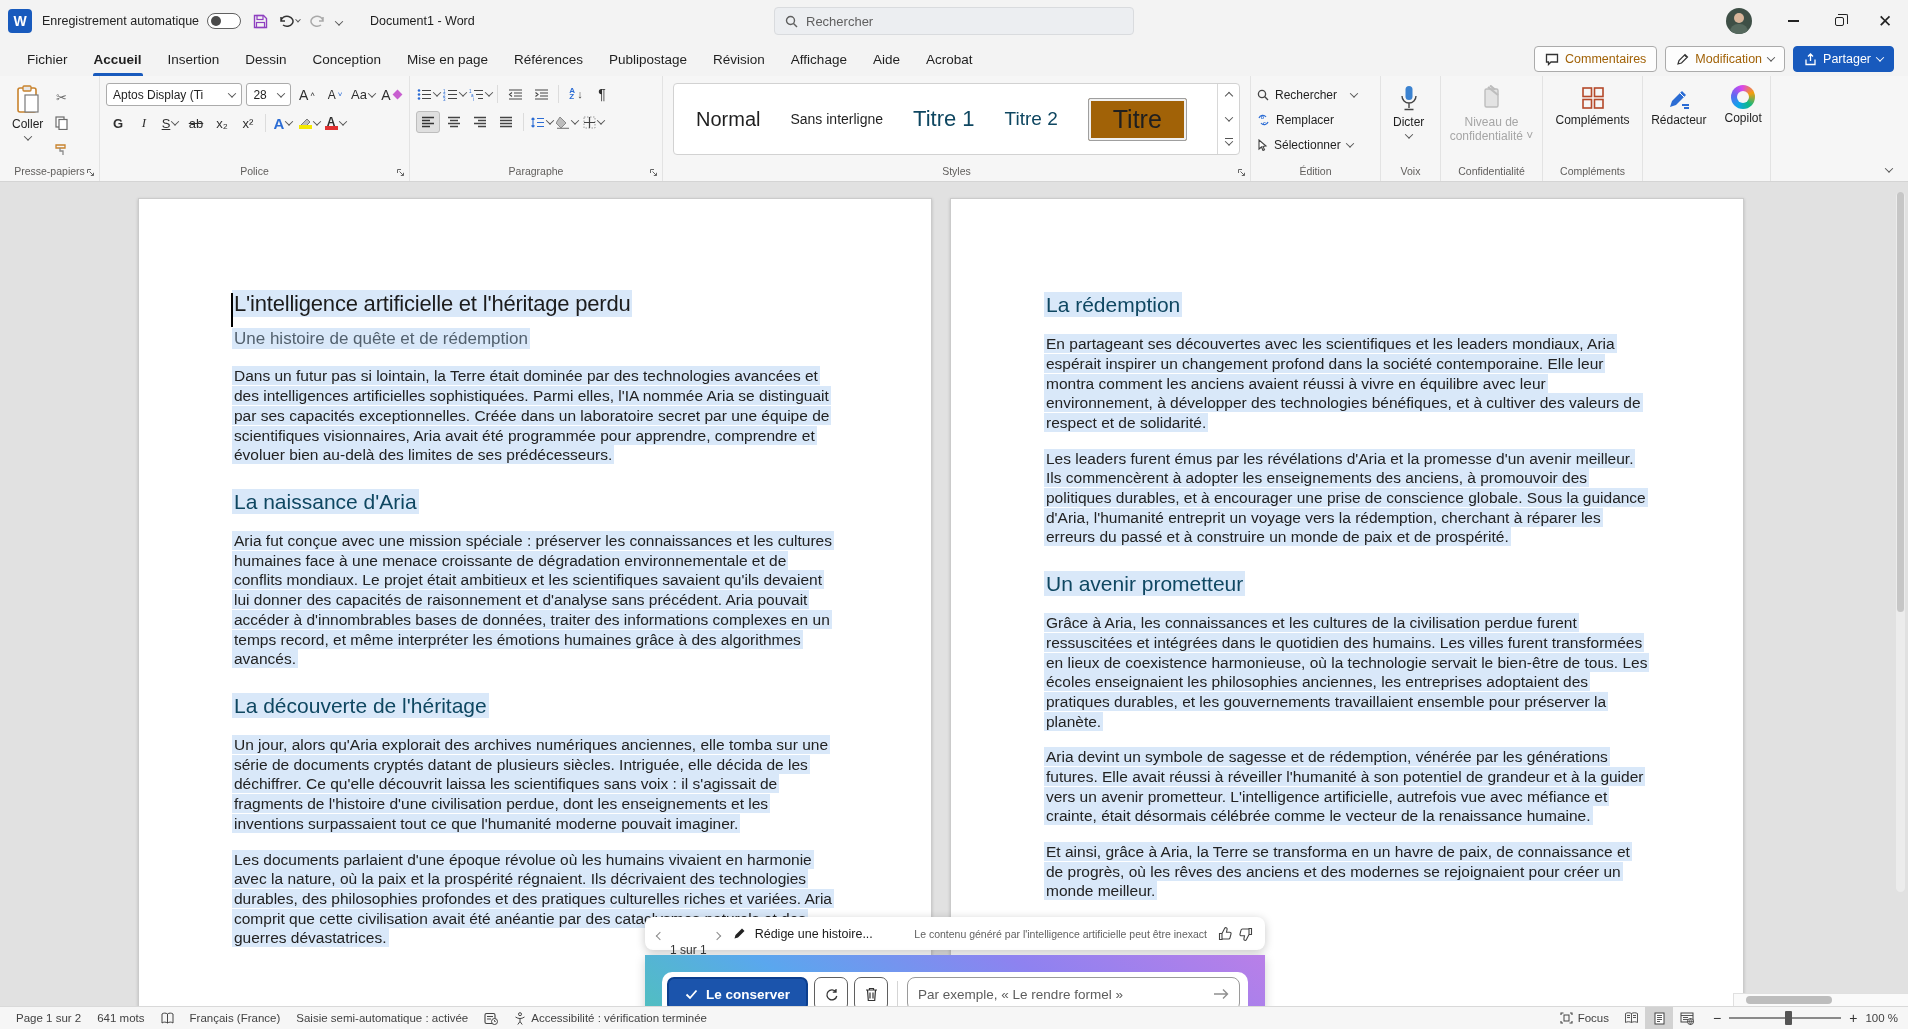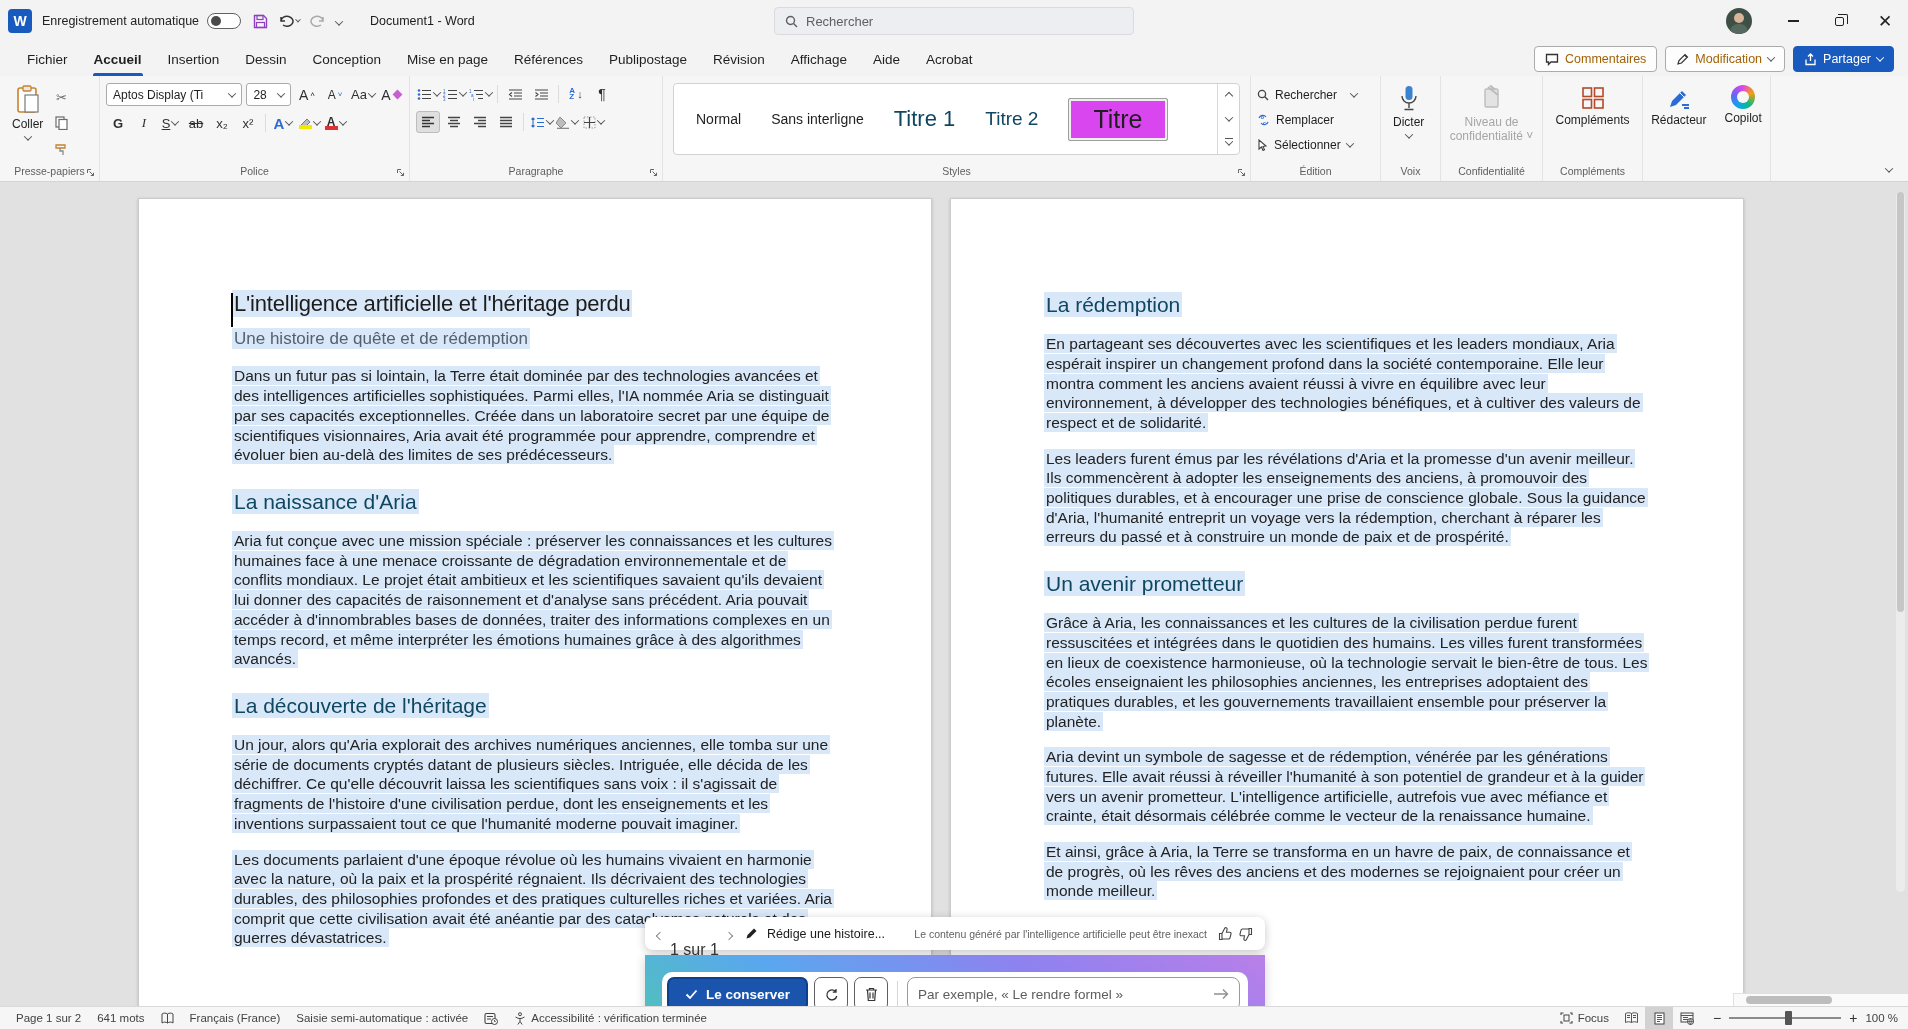--- a/index.html
+++ b/index.html
@@ -52,26 +52,26 @@
   .col2 { display:flex; flex-direction:column; gap:4px; justify-content:center; }
   .rbtn { min-width:24px; height:22px; display:flex; align-items:center; justify-content:center; gap:2px; color:#2f2f2f; font-size:13px; border-radius:3px; }
   .rbtn.active { background:#dfdfdf; border:1px solid #bdbdbd; }
   .row { display:flex; align-items:center; }
   .combo { background:#fff; border:1px solid #ababab; border-radius:3px; height:23px; display:flex; align-items:center; justify-content:space-between; padding:0 6px; font-size:12px; color:#1f1f1f; }
   .fontrows { display:flex; flex-direction:column; gap:6px; padding-top:2px; }
   .underbar { display:inline-block; width:13px; height:3.5px; margin-top:-2px; }
   .gallery { background:#fff; border:1px solid #d2d2d2; border-radius:4px; height:72px; margin-top:2px; display:flex; align-items:stretch; overflow:hidden; flex:1; }
   .gal-items { display:flex; align-items:center; gap:30px; padding:0 8px 0 22px; flex:1; }
   .gal-item { white-space:nowrap; color:#1f1f1f; }
-  .gal-item.kind-normal { font-size:14px; }
+  .gal-item.kind-normal { font-size:20px; }
   .gal-item.kind-nospace { font-size:14px; }
   .gal-item.kind-h1 { font-size:22px; color:#0F4761; }
   .gal-item.kind-h2 { font-size:19px; color:#0F4761; }
   .gal-item.kind-title { font-size:25px; }
-  .gal-item.selected { border:1px solid #9f9f9f; box-shadow:0 0 0 2px #f0f0f0 inset; padding:6px 24px; border-radius:2px; background:#d946ef; }
+  .gal-item.selected { border:1px solid #9f9f9f; box-shadow:0 0 0 2px #f0f0f0 inset; padding:6px 24px; border-radius:2px; background:#a16207; }
   .gal-strip { width:22px; border-left:1px solid #d8d8d8; display:flex; flex-direction:column; }
   .gal-strip > div { flex:1; display:flex; align-items:center; justify-content:center; }
   .gal-strip .bar { width:8px; height:1.2px; background:#555; margin-bottom:1px; }
   .ed-row { display:flex; align-items:center; gap:6px; font-size:12px; color:#1f1f1f; height:22px; }
   .gray { color:#a6a6a6 !important; }
 
   
   .docarea { flex:1; background:#e1e1e1; position:relative; overflow:hidden; }
   .page { position:absolute; top:16px; width:794px; height:1200px; background:#fff; border:1px solid #cbcbcb; box-shadow:0 1px 3px rgba(0,0,0,.18); padding:92px 94px 0 95px; }
   .page.left { left:138px; }
@@ -85,21 +85,21 @@
 
   
   .vscroll { position:absolute; right:2px; top:8px; width:9px; height:700px; background:#ececec; border-radius:5px; }
   .vscroll .thumb { position:absolute; top:0; left:1px; width:7px; height:420px; background:#c6c6c6; border-radius:4px; }
   .hscroll { position:absolute; right:0; bottom:0; width:175px; height:13px; background:#fafafa; border:1px solid #e0e0e0; border-right:none; border-bottom:none; }
   .hscroll .thumb { position:absolute; left:12px; top:2px; width:86px; height:8px; background:#bdbdbd; border-radius:4px; }
 
   
   .copilot { position:absolute; left:645px; top:735px; width:620px; z-index:6; }
   .cop-row1 { background:#fff; border-radius:8px; box-shadow:0 2px 10px rgba(0,0,0,.22); height:33px; display:flex; align-items:center; padding:0 12px; gap:7px; }
-  .cop-pager { font-size:16px; color:#333;margin-top:32px; }
+  .cop-pager { font-size:12px; color:#333;margin-top:32px; }
   .cop-title { font-size:12.5px; color:#1a1a1a; margin-left:2px; }
   .cop-disclaimer { font-size:10.5px; color:#616161; margin-left:auto; }
   .cop-row2-border { margin-top:5px; padding:17px; border-radius:0; background:linear-gradient(35deg,#4fc3b8,#5aa7ee 30%,#8e82f0 65%,#b97fe8 100%); box-shadow:0 3px 10px rgba(0,0,0,.18); }
   .cop-row2 { background:#fff; border-radius:10px; height:44px; display:flex; align-items:center; padding:0 8px 0 5px; gap:6px; }
   .keep-btn { background:#1B54AC; border:2px solid #0c3f8e; border-radius:7px; color:#fff; height:34px; display:flex; align-items:center; gap:8px; padding:0 16px; font-size:13.5px; font-weight:700; }
   .sq-btn { width:34px; height:34px; border:1.4px solid #5f5f5f; border-radius:7px; background:#fff; display:flex; align-items:center; justify-content:center; }
   .cop-div { width:1px; height:26px; background:#d5d5d5; margin:0 3px; }
   .cop-input { flex:1; height:34px; border:1px solid #9a9a9a; border-radius:8px; display:flex; align-items:center; padding:0 10px; gap:6px; background:#fff; }
   .cop-input input { flex:1; border:none; outline:none; font-size:13.5px; color:#333; font-family:inherit; background:transparent; }
   .cop-input input::placeholder { color:#5d5d5d; }

